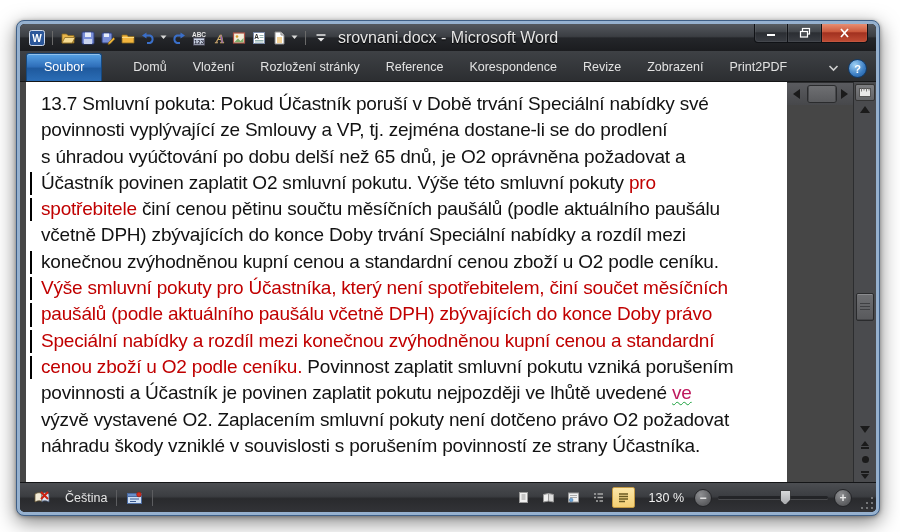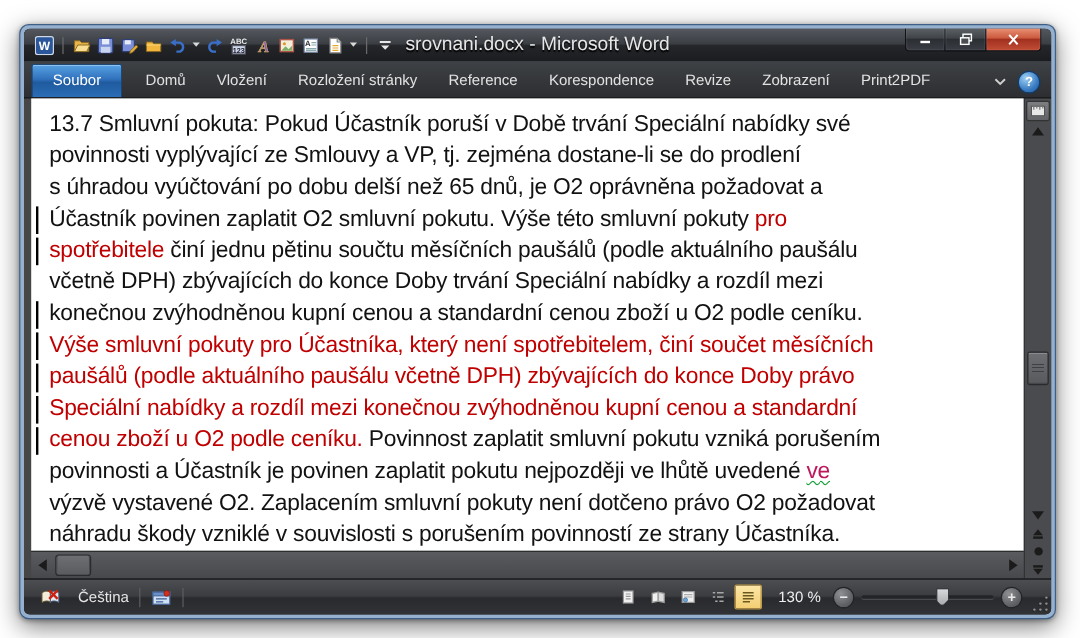--- a/index.html
+++ b/index.html
@@ -24,29 +24,29 @@
     box-shadow:inset 0 1px 0 rgba(255,255,255,.22),inset 0 0 0 1px rgba(255,255,255,.06)}
   .wbtn.min{width:32px;border-radius:0 0 0 4px}
   .wbtn.max{width:33px;border-left:none;border-right:none}
   .wbtn.close{width:45px;border-radius:0 0 4px 0;
     background:linear-gradient(#eb9579,#cc5a3e 45%,#a23120 52%,#c14d35)}
   
   .tabrow{height:30px;flex:none;display:flex;align-items:flex-end;padding:0 4px;position:relative;
     background:linear-gradient(#3e4145,#2c2e31);border-bottom:1px solid #151617}
   .tab{color:#e2e2e2;font-size:12.5px;padding:6px 13px 7px;cursor:default;white-space:nowrap}
   .tab.active{background:linear-gradient(#57a2e4,#2f6fba 46%,#1f5a9e 54%,#2b6db6);color:#fff;
-    border-radius:3px 3px 0 0;border:1px solid #16497f;border-bottom:none;margin:0 6px 0 2px;
+    border-radius:3px 3px 0 0;border:1px solid #16497f;border-bottom:none;margin:0 18px 0 2px;
     padding:6px 17px 7px;box-shadow:inset 0 1px 0 rgba(255,255,255,.35)}
   .tabrow-right{position:absolute;right:9px;top:8px;display:flex;gap:9px;align-items:center}
   .helpbtn{width:17px;height:17px;border-radius:50%;display:flex;align-items:center;justify-content:center;
     background:radial-gradient(circle at 35% 30%,#9ed1f5,#3a7cc2 60%,#1f5796);border:1px solid #123c6b;
     color:#fff;font-size:11px;font-weight:bold}
   
   .docrow{flex:1;display:flex;background:#464646;min-height:0}
-  .doccol{flex:1;display:flex;flex-direction:column;min-width:0;padding-left:6px}
+  .doccol{flex:1;display:flex;flex-direction:row;min-width:0;padding-left:6px}
   .docwhite{flex:1;background:#fff;position:relative;overflow:hidden;padding:9px 0 0 15px}
   .line{height:26.3px;line-height:26.3px;white-space:nowrap;font-size:19px;letter-spacing:-0.2px;
     color:#121212;position:relative}
   .seg-normal{color:#121212}
   .seg-ins{color:#c00000;text-decoration-thickness:1px;text-underline-offset:2px}
   .seg-gram{color:#be185d;text-decoration:underline wavy #1aa03c;text-decoration-thickness:1px;
     text-underline-offset:2px}
   .changebar{position:absolute;left:-11px;top:2px;bottom:1px;width:2px;background:#000}
   .hscroll{height:22px;flex:none;background:linear-gradient(#5a5b5f,#47484b);display:flex;
     align-items:center;position:relative;border-top:1px solid #2c2d2f;padding:0 2px}
@@ -247,21 +247,21 @@
       </div>
     </div>
 
     <div class="docrow">
       <div class="doccol">
         <div class="docwhite" id="docwhite">
             <div class="line"><span class="seg-normal">13.7 Smluvní pokuta: Pokud Účastník poruší v Době trvání Speciální nabídky své</span></div>
             <div class="line"><span class="seg-normal">povinnosti vyplývající ze Smlouvy a VP, tj. zejména dostane-li se do prodlení</span></div>
             <div class="line"><span class="seg-normal">s úhradou vyúčtování po dobu delší než 65 dnů, je O2 oprávněna požadovat a</span></div>
             <div class="line"><span class="changebar"></span><span class="seg-normal">Účastník povinen zaplatit O2 smluvní pokutu. Výše této smluvní pokuty </span><span class="seg-ins">pro</span></div>
-            <div class="line"><span class="changebar"></span><span class="seg-ins">spotřebitele </span><span class="seg-normal">činí jednu pětinu součtu měsíčních paušálů (podle aktuálního paušálu</span></div>
+            <div class="line"><span class="changebar"></span><span class="seg-ins">spotřebitele </span><span class="seg-normal">činí cenou pětinu součtu měsíčních paušálů (podle aktuálního paušálu</span></div>
             <div class="line"><span class="seg-normal">včetně DPH) zbývajících do konce Doby trvání Speciální nabídky a rozdíl mezi</span></div>
             <div class="line"><span class="changebar"></span><span class="seg-normal">konečnou zvýhodněnou kupní cenou a standardní cenou zboží u O2 podle ceníku.</span></div>
             <div class="line"><span class="changebar"></span><span class="seg-ins">Výše smluvní pokuty pro Účastníka, který není spotřebitelem, činí součet měsíčních</span></div>
             <div class="line"><span class="changebar"></span><span class="seg-ins">paušálů (podle aktuálního paušálu včetně DPH) zbývajících do konce Doby právo</span></div>
             <div class="line"><span class="changebar"></span><span class="seg-ins">Speciální nabídky a rozdíl mezi konečnou zvýhodněnou kupní cenou a standardní</span></div>
             <div class="line"><span class="changebar"></span><span class="seg-ins">cenou zboží u O2 podle ceníku. </span><span class="seg-normal">Povinnost zaplatit smluvní pokutu vzniká porušením</span></div>
             <div class="line"><span class="seg-normal">povinnosti a Účastník je povinen zaplatit pokutu nejpozději ve lhůtě uvedené </span><span class="seg-gram">ve</span></div>
             <div class="line"><span class="seg-normal">výzvě vystavené O2. Zaplacením smluvní pokuty není dotčeno právo O2 požadovat</span></div>
             <div class="line"><span class="seg-normal">náhradu škody vzniklé v souvislosti s porušením povinností ze strany Účastníka.</span></div>
           </div>

